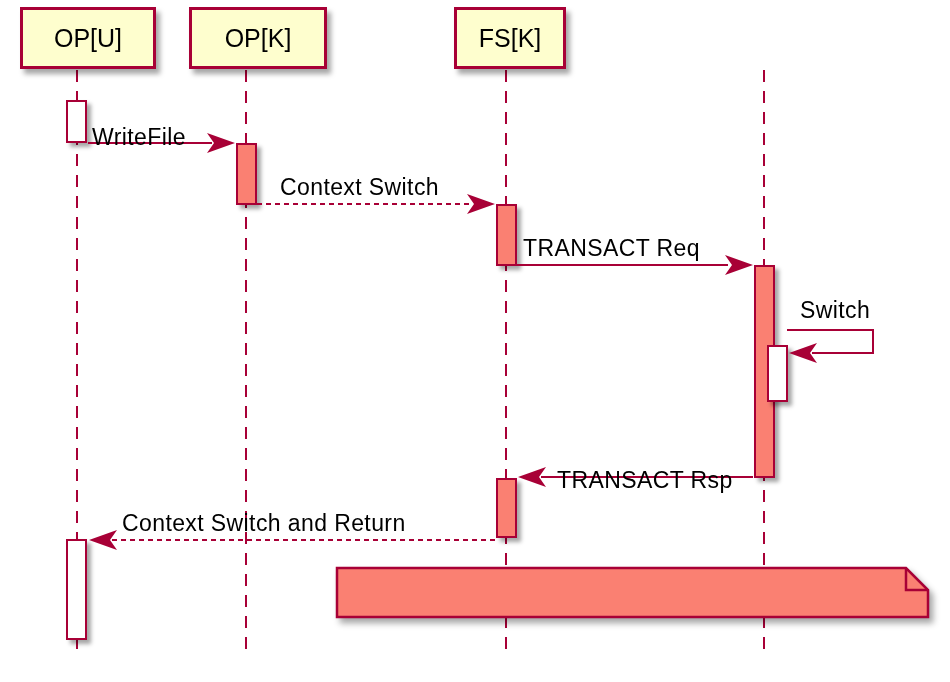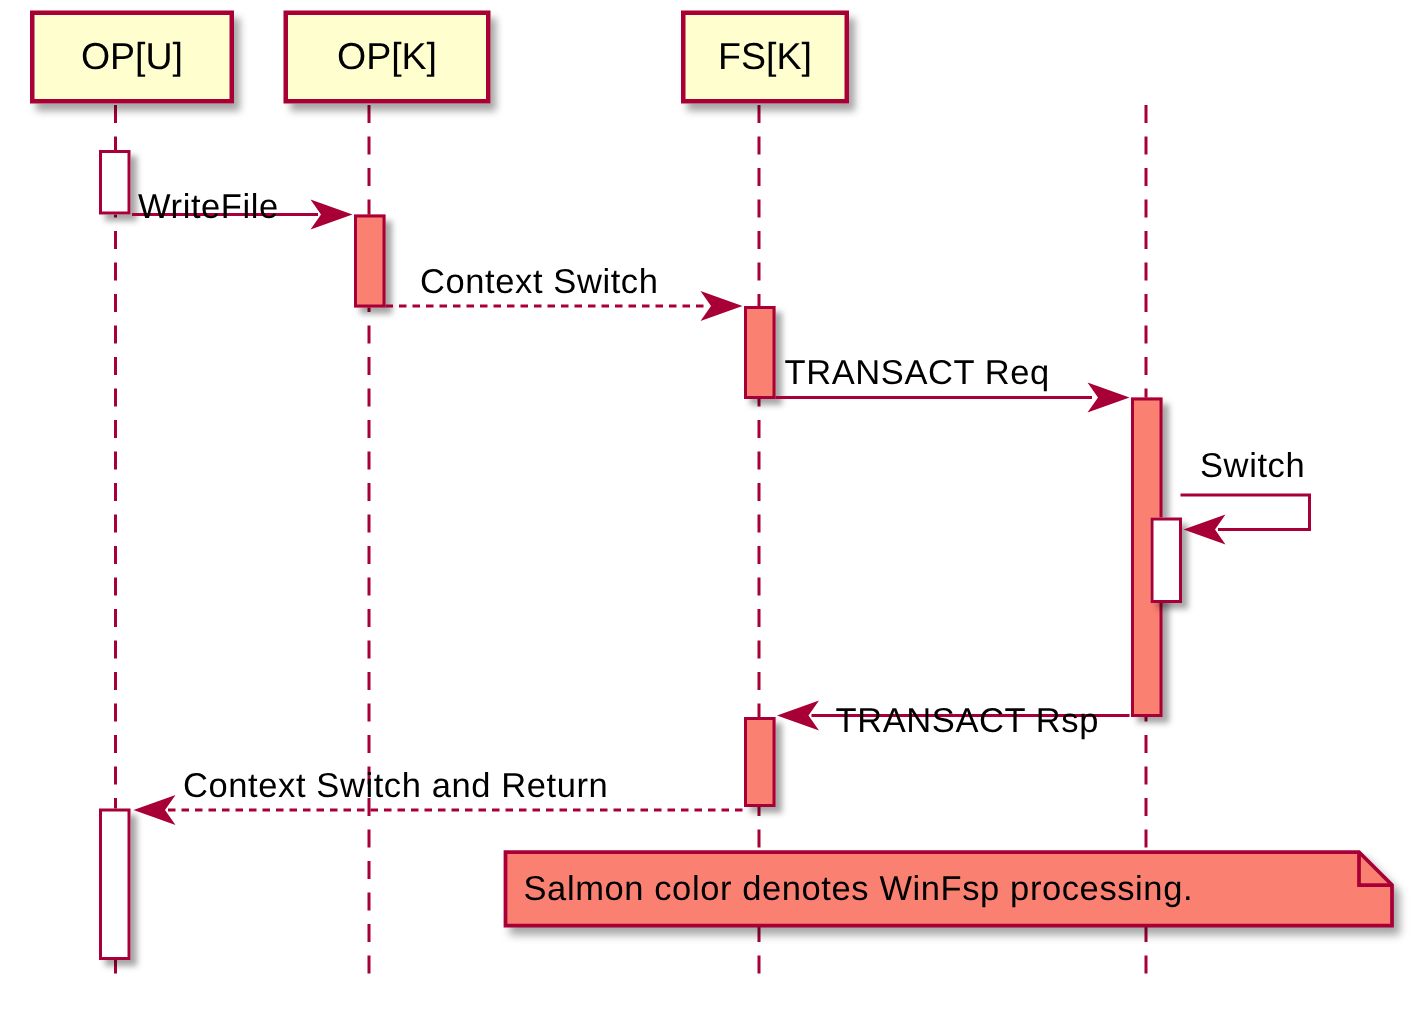--- a/index.html
+++ b/index.html
@@ -112,21 +112,20 @@
       <polygon class="arrowhead" points="89,540 117,530 110,540 117,550"></polygon>
     </g>
   </svg>
 
   <svg class="layer z5" viewBox="0 0 950 682">
     <g class="note-shape">
       <path class="note-body" d="M337,568 L906,568 L928,590 L928,617 L337,617 Z"></path>
       <polyline class="note-fold" points="906,568 906,590 928,590"></polyline>
     </g>
   </svg>
-  <div class="note-text">Salmon color denotes WinFsp processing.</div>
 
   <div class="msg-label" style="left:92px;top:124px;">WriteFile</div>
   <div class="msg-label" style="left:280px;top:174px;">Context Switch</div>
   <div class="msg-label" style="left:523px;top:235px;">TRANSACT Req</div>
   <div class="msg-label" style="left:800px;top:297px;">Switch</div>
   <div class="msg-label" style="left:557px;top:467px;">TRANSACT Rsp</div>
   <div class="msg-label" style="left:122px;top:510px;">Context Switch and Return</div>
 
 </div>
 

